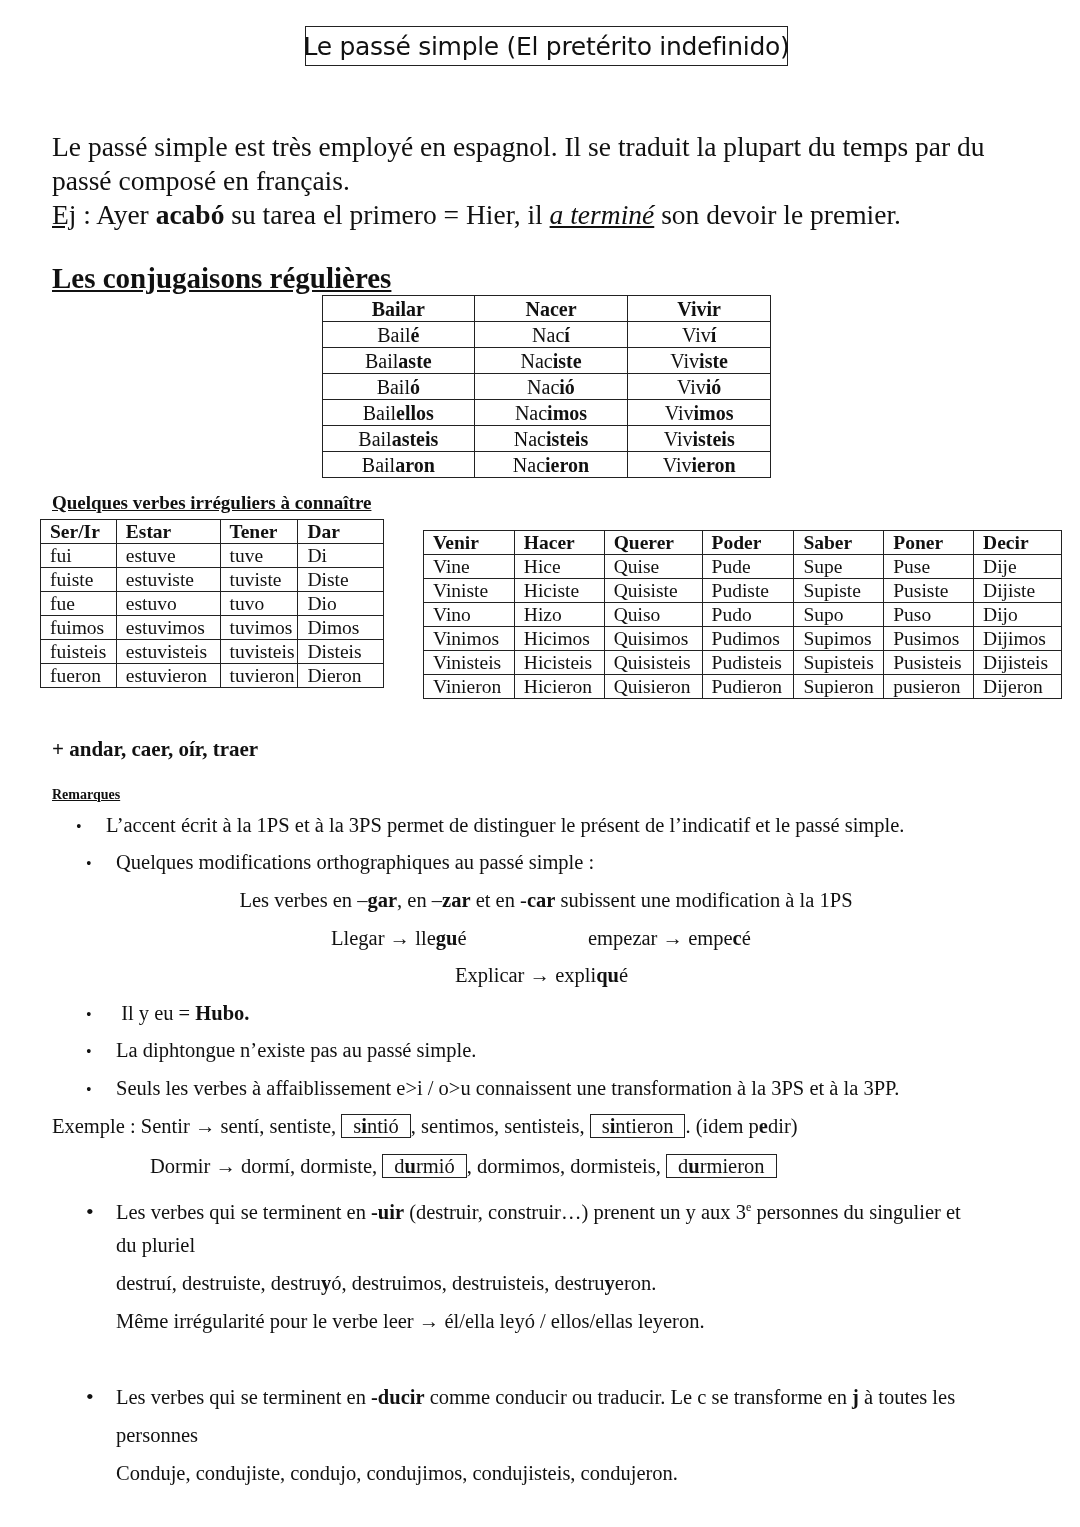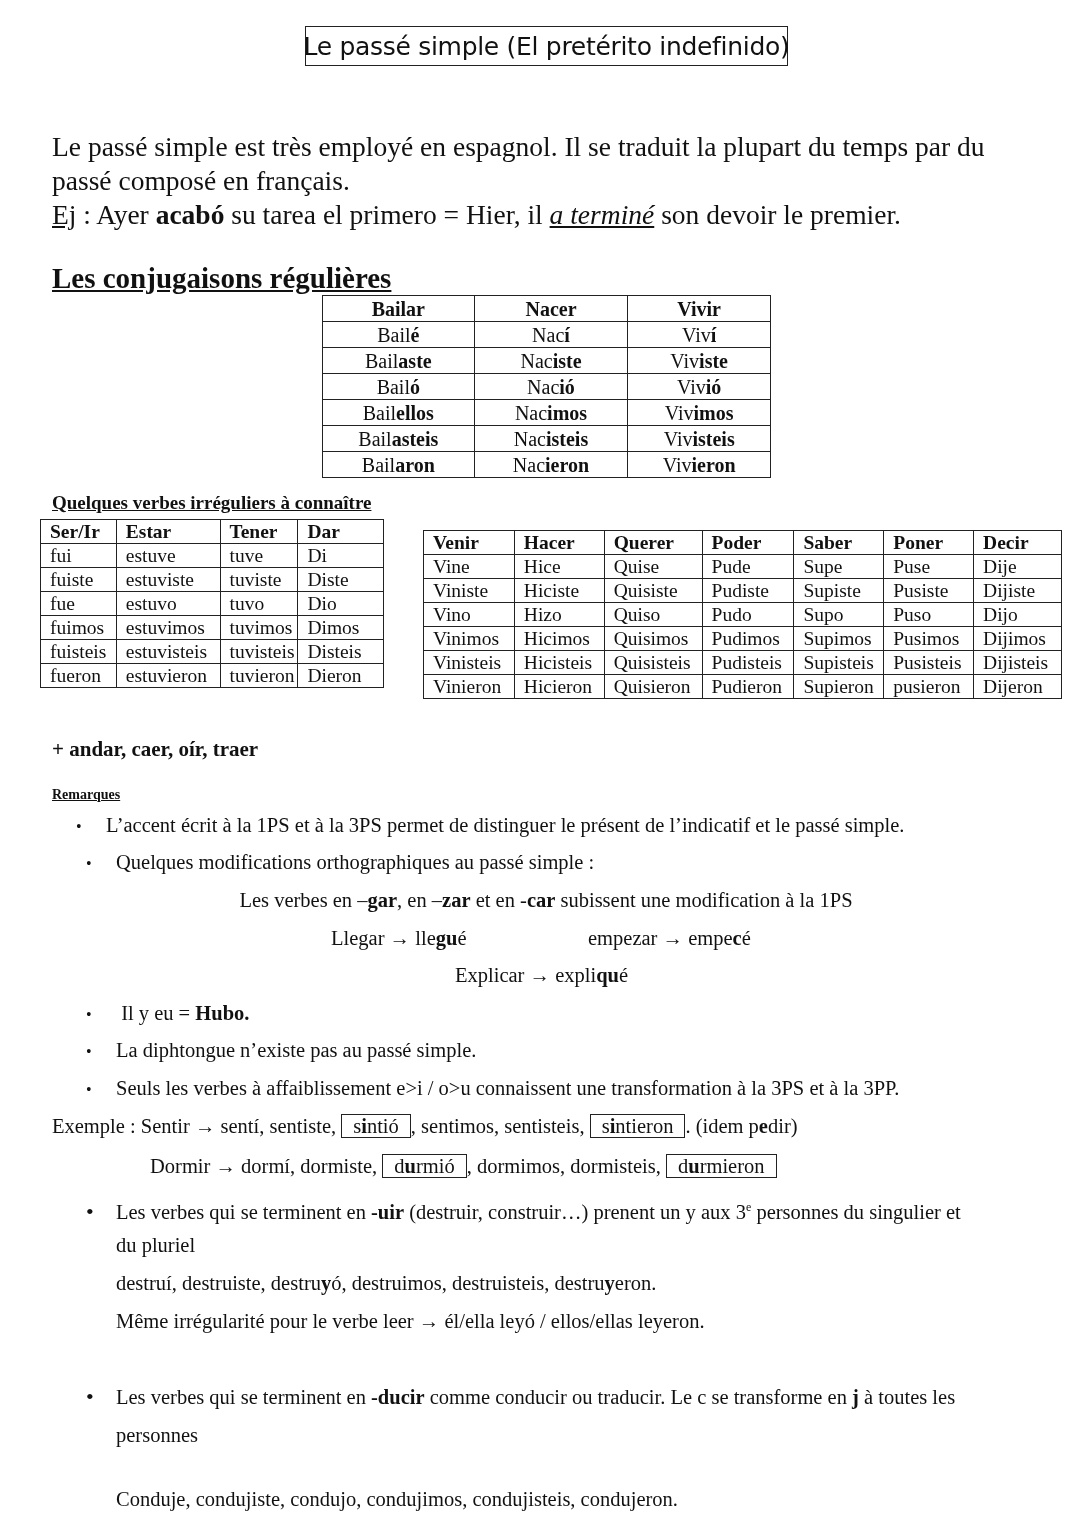--- a/index.html
+++ b/index.html
@@ -299,13 +299,13 @@
 <div class="abs bullet-line" style="left:116px; top:1233px;">du pluriel</div>
 <div class="abs bullet-line" style="left:116px; top:1271px;">
   <span>destruí, destruiste, destru</span><b>y</b><span>ó, destruimos, destruisteis, destru</span><b>y</b><span>eron.</span>
 </div>
 <div class="abs bullet-line" style="left:116px; top:1309px;">Même irrégularité pour le verbe leer → él/ella leyó / ellos/ellas leyeron.</div>
 
 <div class="abs bullet-line" style="left:86px; top:1385px;">
   <span class="bullet" style="font-size:22px">•</span><span>Les verbes qui se terminent en </span><b>-ducir</b><span> comme conducir ou traducir. Le c se transforme en </span><b>j</b><span> à toutes les</span>
 </div>
 <div class="abs bullet-line" style="left:116px; top:1423px;">personnes</div>
-<div class="abs bullet-line" style="left:116px; top:1461px;margin-top:26px;">Conduje, condujiste, condujo, condujimos, condujisteis, condujeron.</div>
+<div class="abs bullet-line" style="left:116px; top:1461px;">Conduje, condujiste, condujo, condujimos, condujisteis, condujeron.</div>
 
 </body></html>

